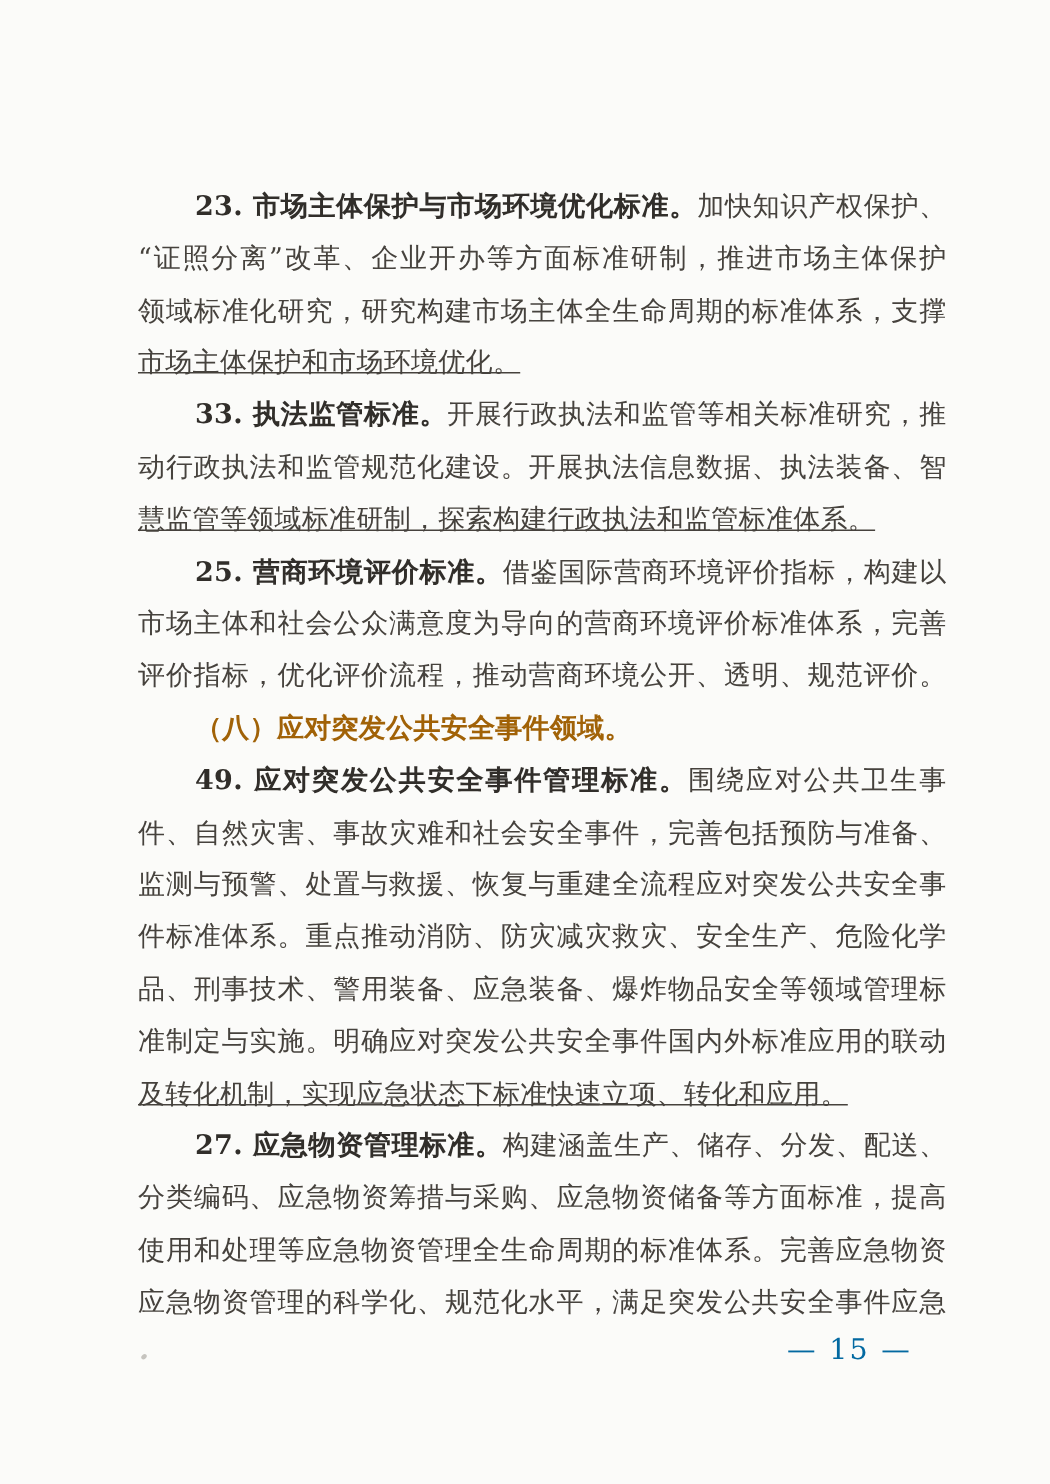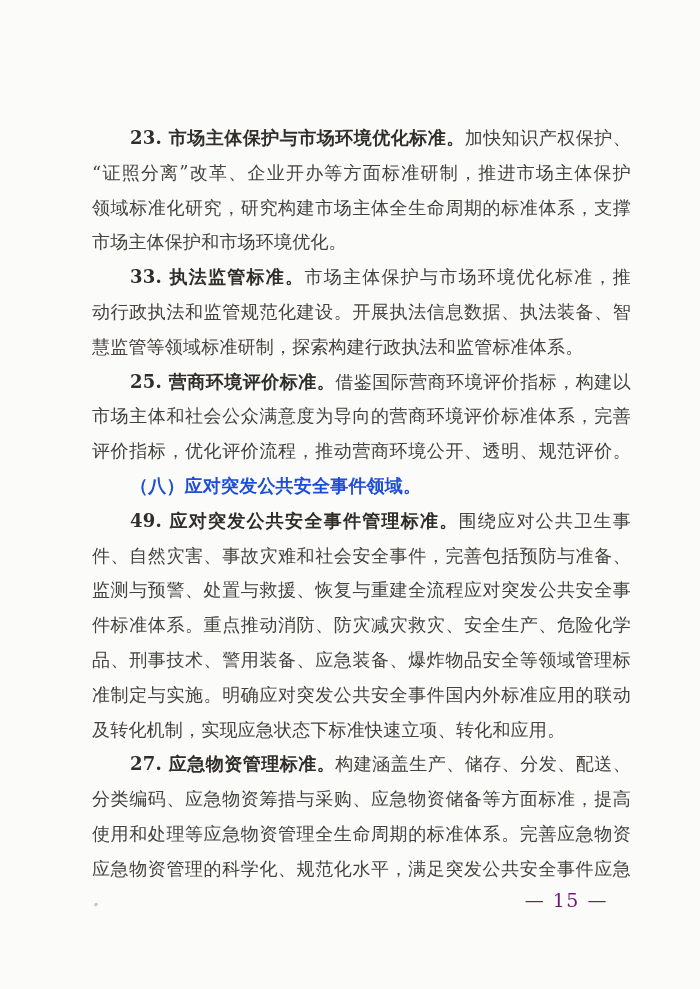--- a/index.html
+++ b/index.html
@@ -20,37 +20,37 @@
   }
   .line {
     font-size: 18px;
     line-height: 34.8px;
     text-align: justify;
     text-align-last: justify;
     text-justify: inter-ideograph;
     letter-spacing: 0.2px;
   }
   .line.first { text-indent: 38px; }
-  .line.end { text-align-last: left; }
+  .line.end { text-align-last: left; text-decoration: underline; }
   .b {
     font-weight: 700;
     color: #312e2a;
   }
   .heading {
     font-weight: 700;
-    color: #1d4ed8;
+    color: #a16207;
     text-align-last: left;
   }
   .footer {
     position: absolute;
     top: 889px;
     right: 92px;
     font-size: 19px;
     line-height: 22px;
-    color: #701a75;
+    color: #0369a1;
     letter-spacing: 1.5px;
   }
   .speck {
     position: absolute;
     left: 94px;
     top: 903px;
     width: 4px;
     height: 3px;
     background: #c6c4bf;
     border-radius: 50%;
@@ -63,21 +63,21 @@
 <div class="content">
 
   <div>
     <div class="line first"><span class="b">23. 市场主体保护与市场环境优化标准。</span><span>加快知识产权保护、</span></div>
     <div class="line">“证照分离”改革、企业开办等方面标准研制，推进市场主体保护</div>
     <div class="line">领域标准化研究，研究构建市场主体全生命周期的标准体系，支撑</div>
     <div class="line end">市场主体保护和市场环境优化。</div>
   </div>
 
   <div>
-    <div class="line first"><span class="b">33. 执法监管标准。</span><span>市场主体保护与市场环境优化标准，推</span></div>
+    <div class="line first"><span class="b">33. 执法监管标准。</span><span>开展行政执法和监管等相关标准研究，推</span></div>
     <div class="line">动行政执法和监管规范化建设。开展执法信息数据、执法装备、智</div>
     <div class="line end">慧监管等领域标准研制，探索构建行政执法和监管标准体系。</div>
   </div>
 
   <div>
     <div class="line first"><span class="b">25. 营商环境评价标准。</span><span>借鉴国际营商环境评价指标，构建以</span></div>
     <div class="line">市场主体和社会公众满意度为导向的营商环境评价标准体系，完善</div>
     <div class="line">评价指标，优化评价流程，推动营商环境公开、透明、规范评价。</div>
   </div>
 

